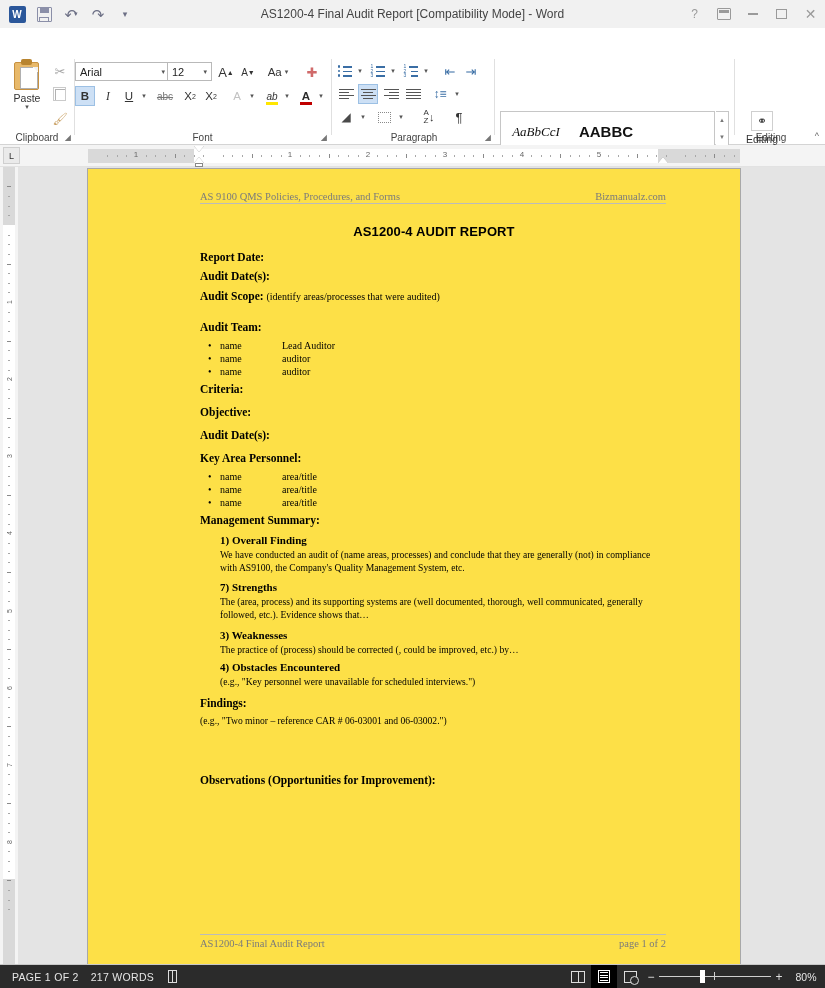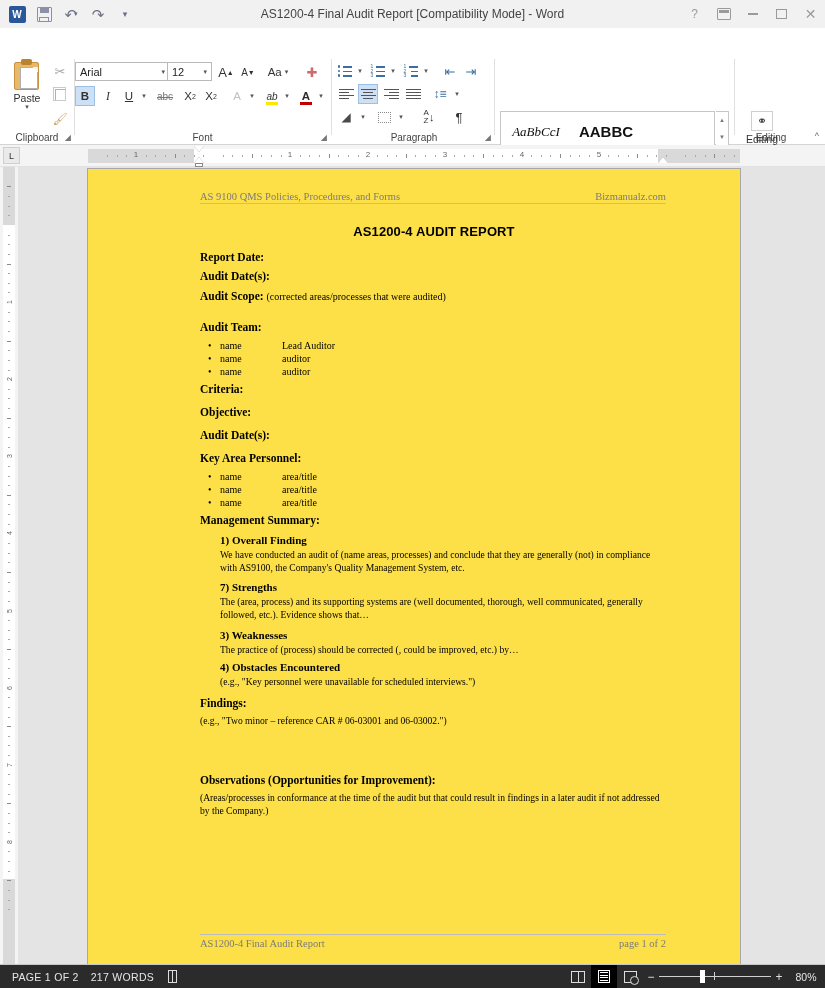--- a/index.html
+++ b/index.html
@@ -640,21 +640,21 @@
         <div class="doc-title">AS1200-4 AUDIT REPORT</div>
 
         <div class="fld">
           <span>Report Date:</span>
         </div>
         <div class="fld">
           <span>Audit Date(s):</span>
         </div>
         <div class="fld">
           <span>Audit Scope:</span>
-          <span class="hint">(corrected areas/processes that were audited)</span>
+          <span class="hint">(identify areas/processes that were audited)</span>
         </div>
 
         <div class="gap-lg"></div>
 
         <div class="fld">Audit Team:</div>
         <ul class="blist">
           <li>
               <span class="bul">•</span>
               <span class="nm">name</span>
               <span>Lead Auditor</span>
@@ -707,21 +707,20 @@
 
         <div class="sub-h">4) Obstacles Encountered</div>
         <p class="para">(e.g., "Key personnel were unavailable for scheduled interviews.")</p>
 
         <div class="fld">Findings:</div>
         <p class="para0">(e.g., "Two minor – reference CAR # 06-03001 and 06-03002.")</p>
 
         <div style="height:38px;"></div>
 
         <div class="fld">Observations (Opportunities for Improvement):</div>
-        <p class="para0">(Areas/processes in conformance at the time of the audit but that could result in findings in a later audit if not addressed by the Company.)</p>
       </div>
 
       <div class="doc-footer">
         <span>AS1200-4  Final Audit Report</span>
         <span>page 1 of 2</span>
       </div>
     </div>
   </div>
 
   <div class="sb-hline"></div>

